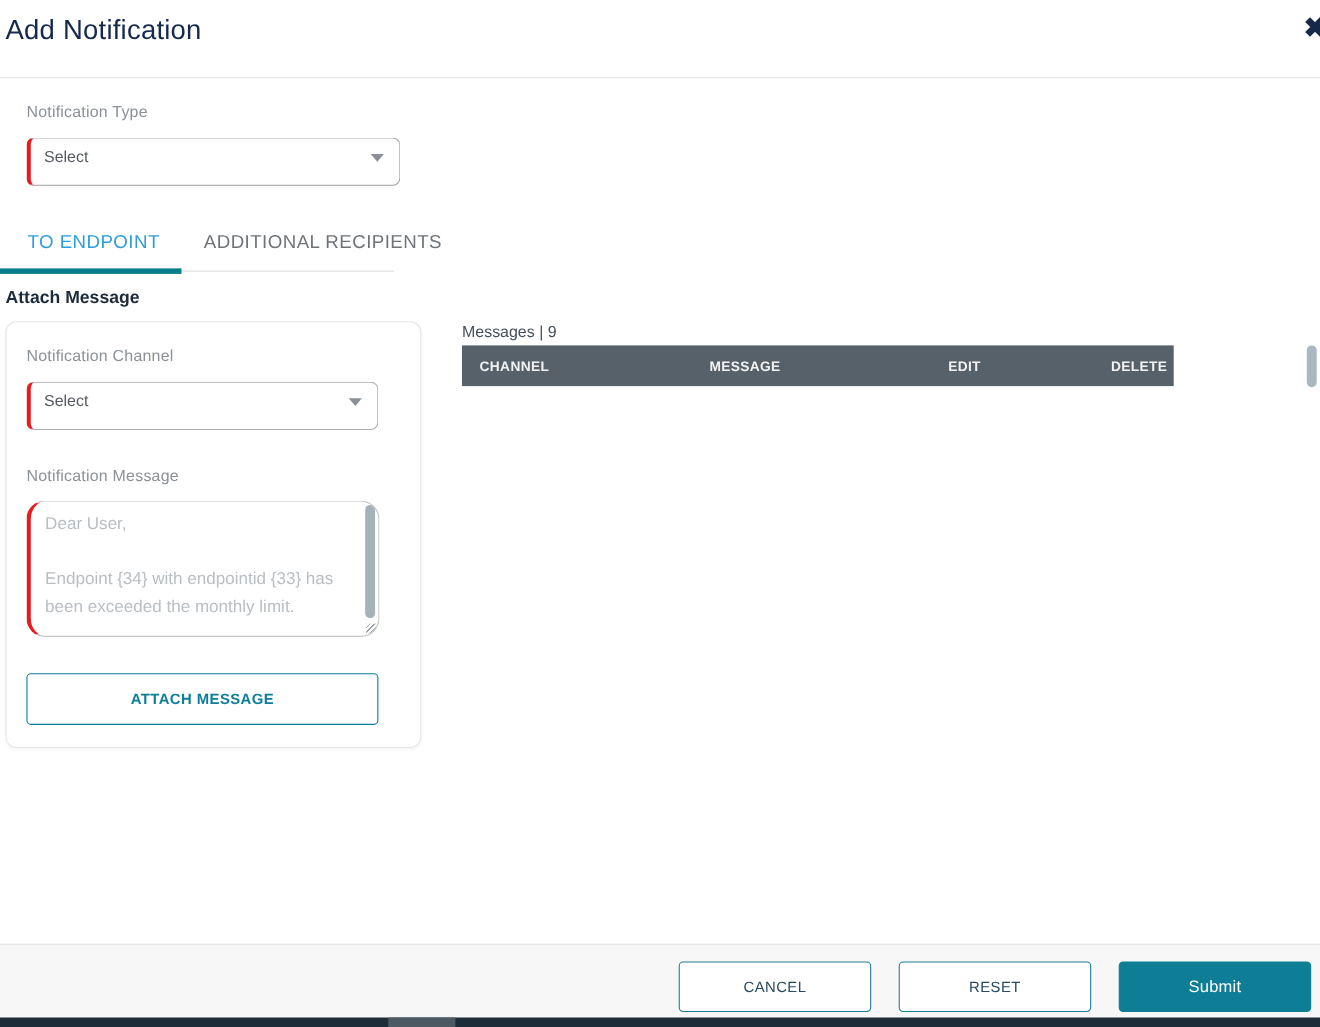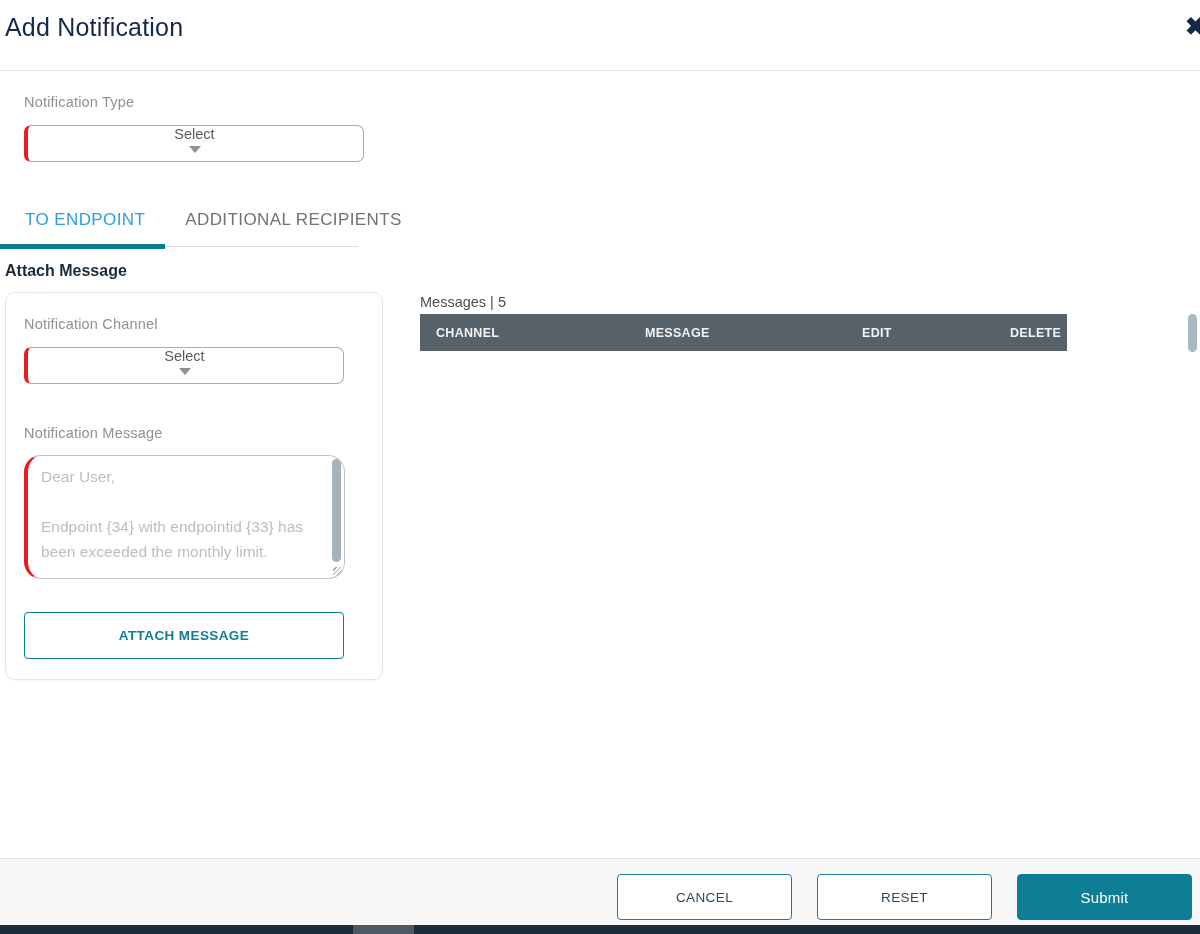--- a/index.html
+++ b/index.html
@@ -27,25 +27,25 @@
     left: 0; top: 70px; width: 1200px; height: 1px; background: #e5e5e5;
   }
 
   
   .field-label {
     font-size: 14.5px; color: #8b9197; letter-spacing: 0.2px;
   }
 
   
   .select-box {
-    height: 37px; background: #fff;
+    height: 44px; background: #fff;
     border: 1px solid #ababab; border-radius: 7px;
     border-left: 4px solid #e81c1c;
     display: flex; align-items: center; justify-content: space-between;
-    padding: 0 14px 8px 12px; cursor: pointer; flex-direction: column;
+    padding: 0 14px 8px 12px; cursor: pointer;
   }
   .select-box .select-value {
     font-size: 14.5px; color: #565b61;
   }
   .caret-down {
     width: 0; height: 0;
     border-left: 6px solid transparent;
     border-right: 6px solid transparent;
     border-top: 7px solid #8a9096;
   }
@@ -191,21 +191,21 @@
 <div class="abs msg-area">
   <span class="msg-placeholder">Dear User,
 
 Endpoint {34} with endpointid {33} has been exceeded the monthly limit.</span>
   <span class="msg-scroll-thumb"></span>
   <span class="msg-resize"></span>
 </div>
 
 <button class="abs attach-btn">ATTACH MESSAGE</button>
 
-<div class="abs messages-counter">Messages | 5</div>
+<div class="abs messages-counter">Messages | 9</div>
 <div class="abs table-header">
   <span class="th-cell">CHANNEL</span>
   <span class="th-cell">MESSAGE</span>
   <span class="th-cell">EDIT</span>
   <span class="th-cell">DELETE</span>
 </div>
 <div class="abs table-scroll-thumb"></div>
 
 <div class="abs footer">
   <button class="btn btn-outline btn-cancel">CANCEL</button>

